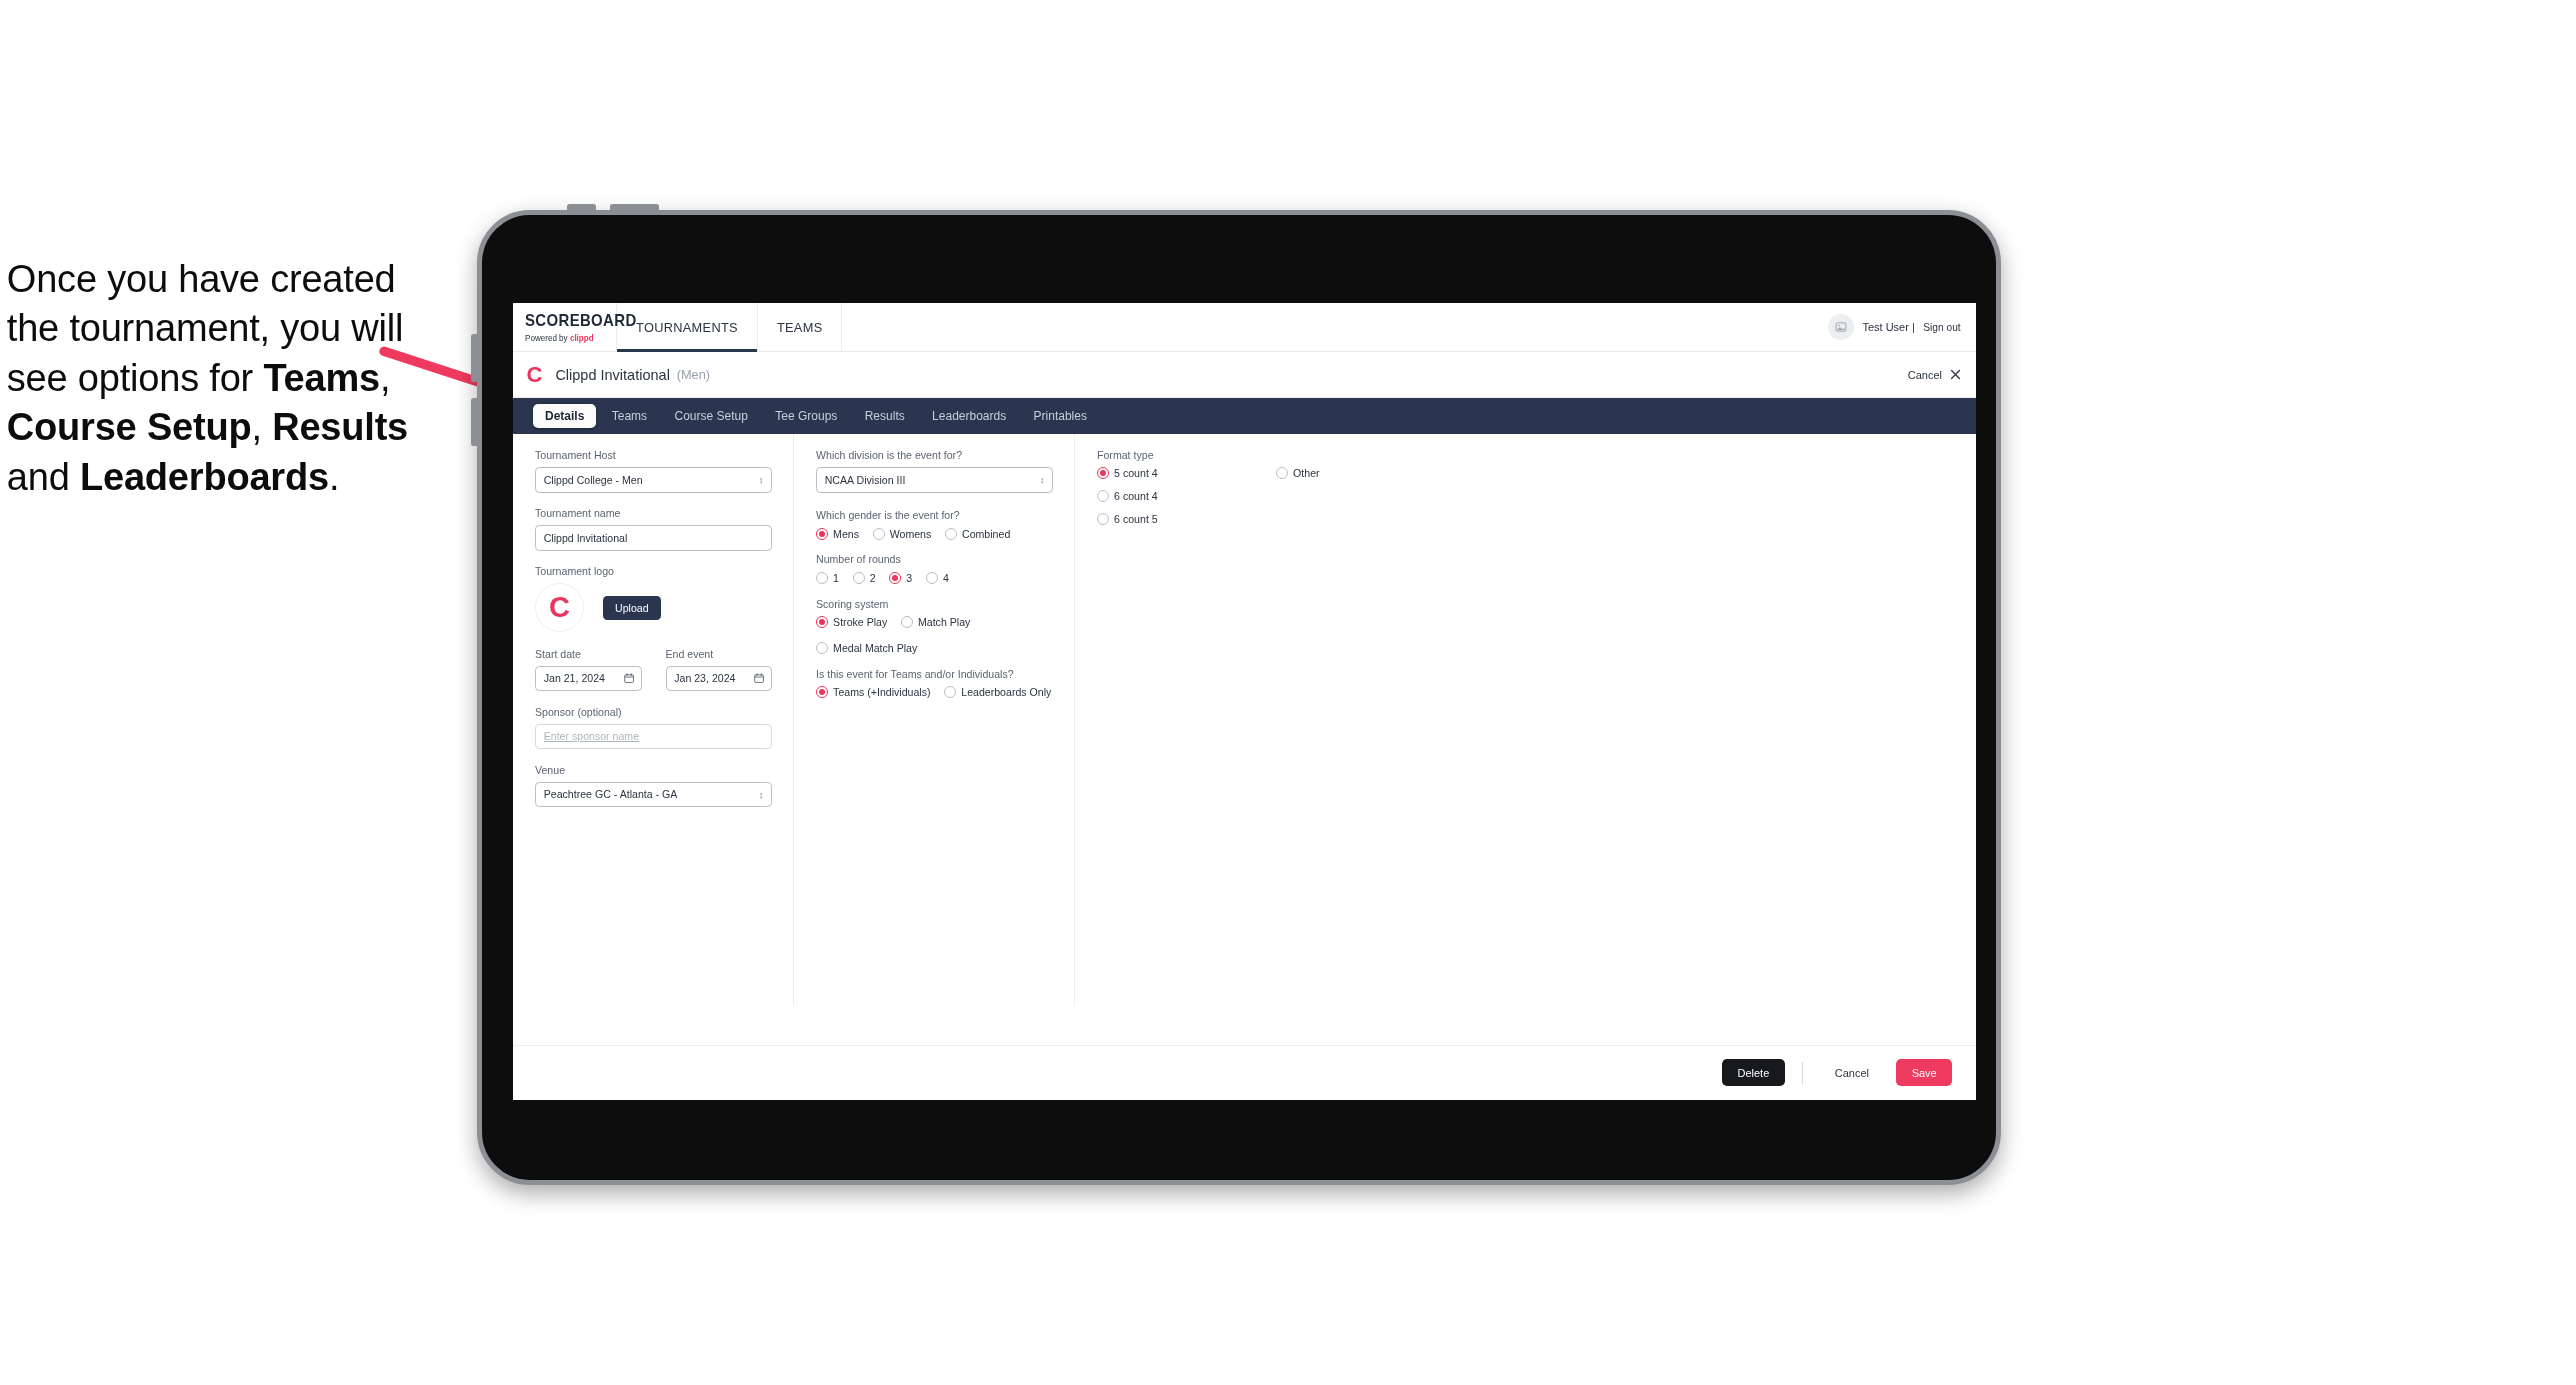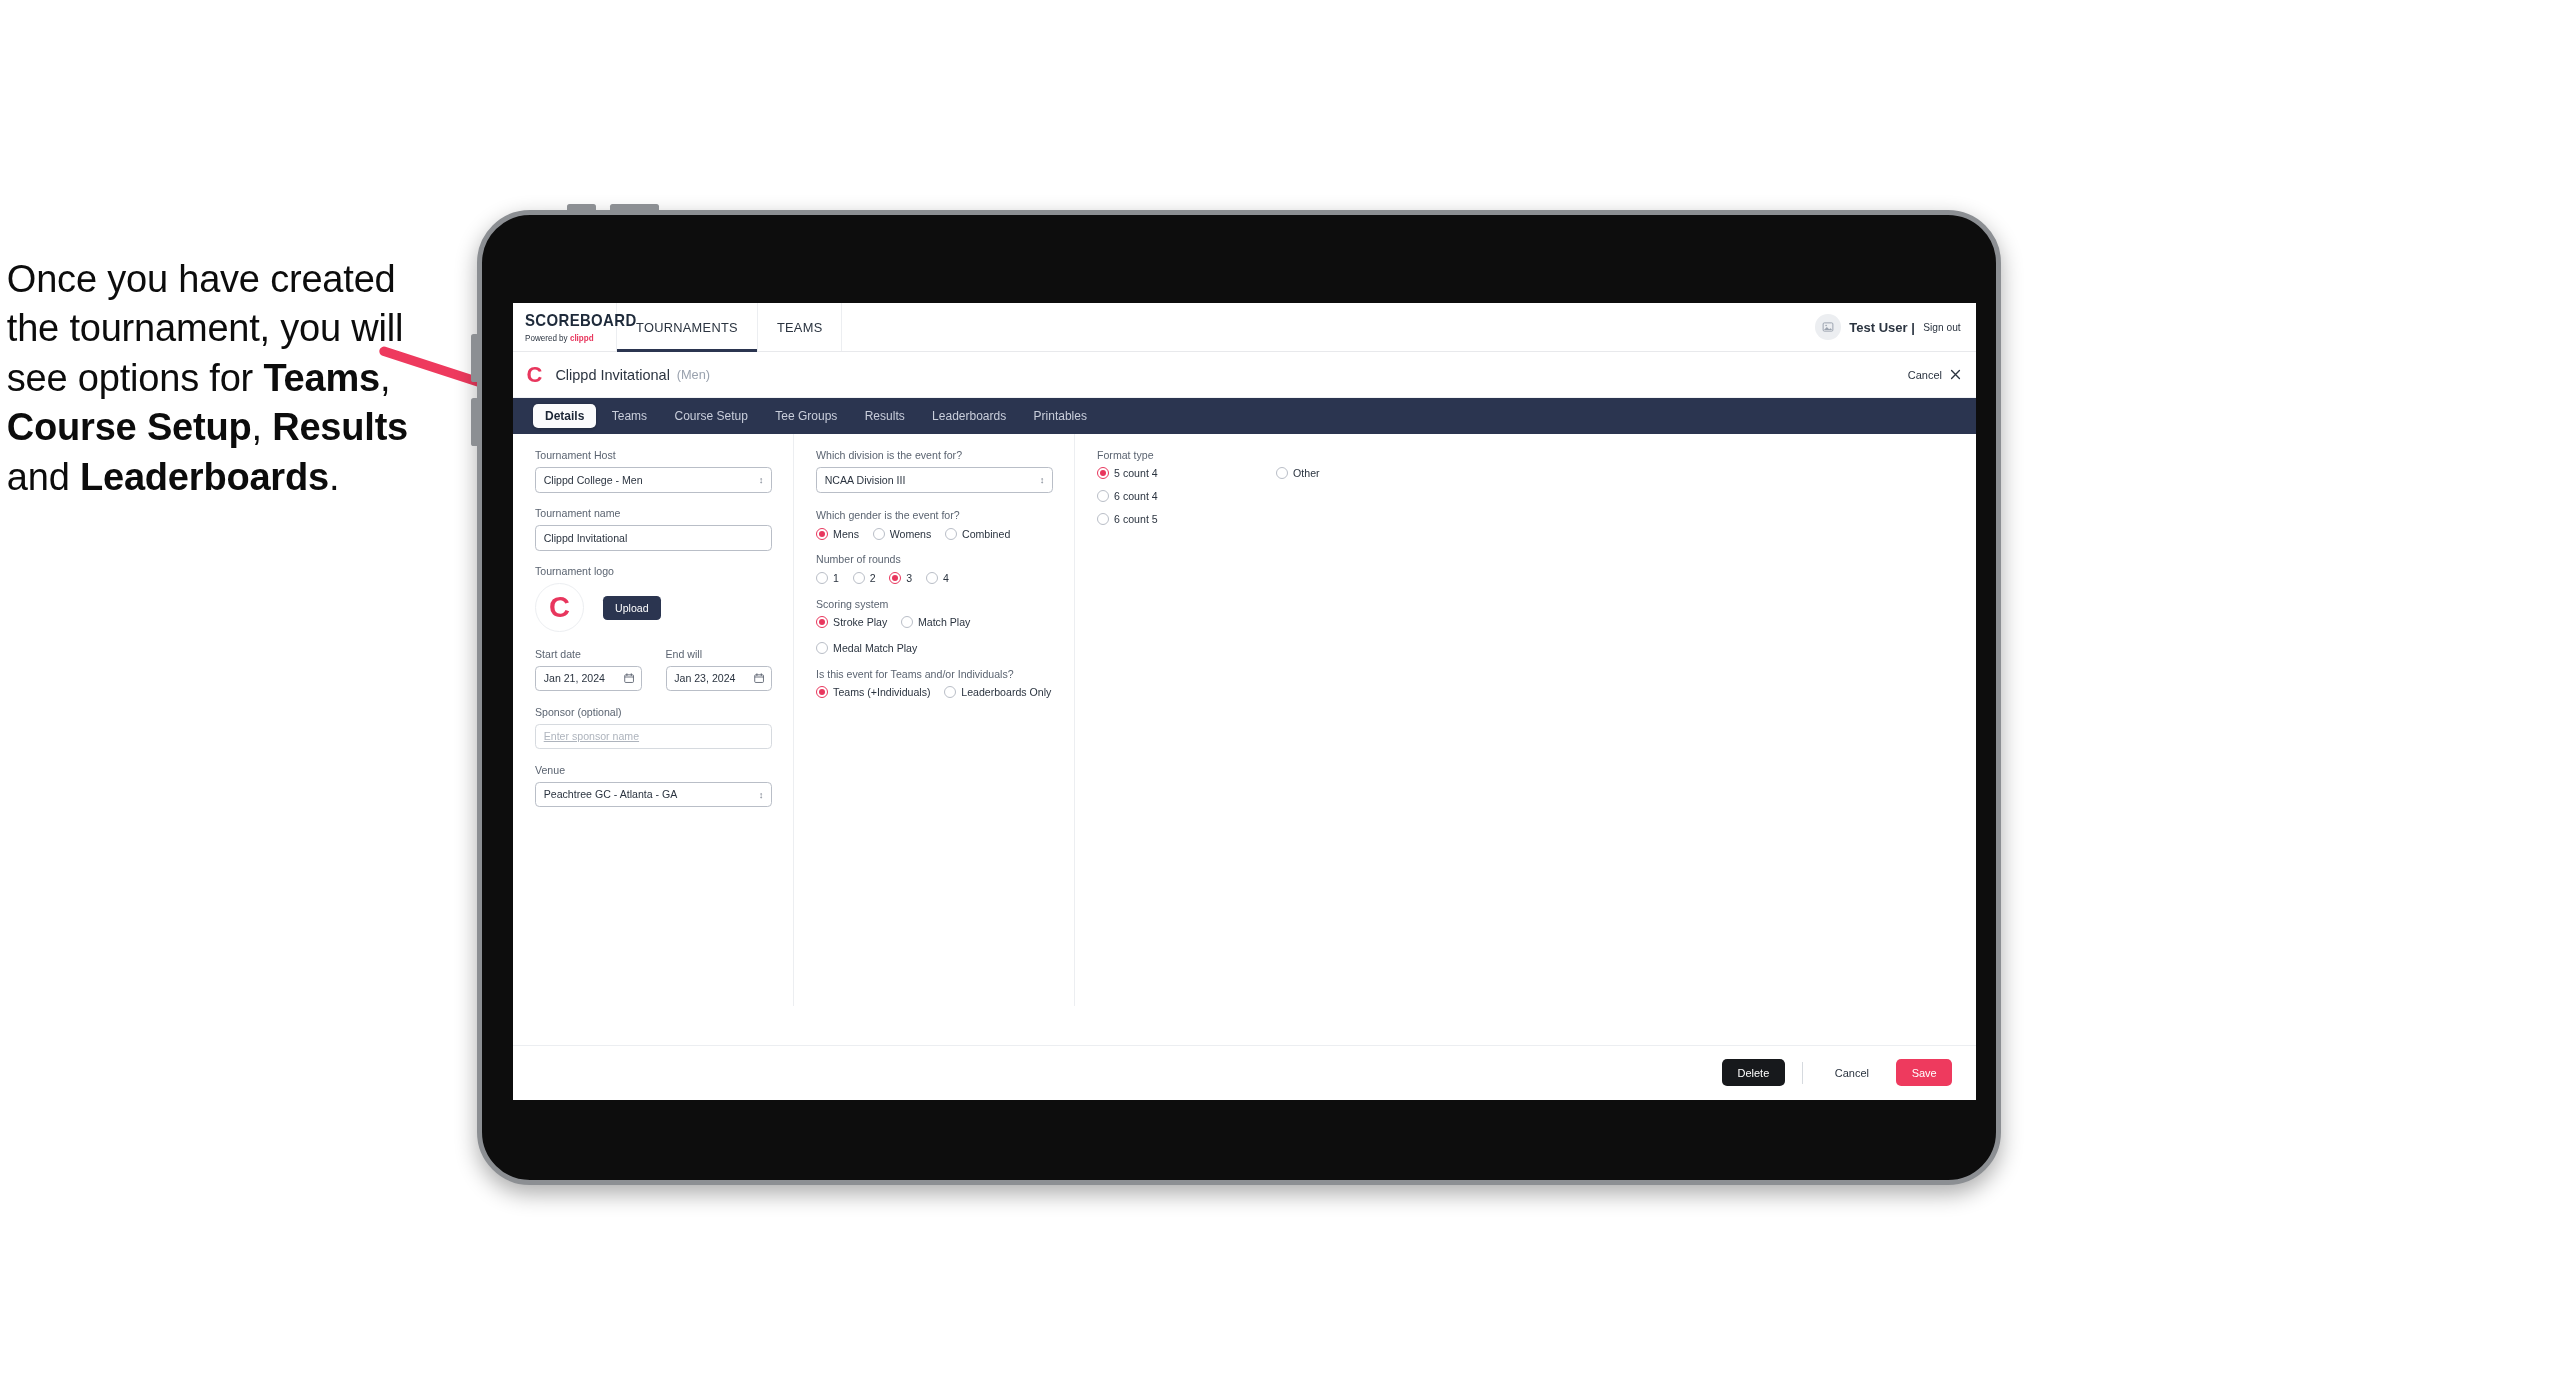--- a/index.html
+++ b/index.html
@@ -80,21 +80,21 @@
     content:""; position:absolute; left:0; right:0; bottom:-0.9px;
     height:2.6px; background:#2b3550;
   }
   .topnav-spacer { flex:1; }
   .user-area { display:flex; align-items:center; gap:8.5px; padding-right:15.3px; }
   .avatar {
     width:25.5px; height:25.5px; border-radius:50%;
     background:#eceef1; display:flex; align-items:center; justify-content:center;
     color:#9aa2ae;
   }
-  .user-name { font-size:13px; color:#2b3440;font-weight:bold; }
+  .user-name { font-size:11px; color:#2b3440; }
   .sign-out { font-size:10.2px; color:#2b3440; cursor:pointer; }
 
   
   .titlebar {
     height: 46px; background:#fff;
     display:flex; align-items:center;
     padding: 0 15.3px 0 13.6px;
     border-bottom: 0.9px solid #f1f2f4;
   }
   .title-logo { width:22px; font-size:22px; font-weight:800; color:#e8365d; line-height:1; }
@@ -297,21 +297,21 @@
                 <span class="cal">
                   <svg width="10.2" height="10.2" viewBox="0 0 14 14">
                     <rect x="1" y="2.5" width="12" height="10.5" rx="1.3" fill="none" stroke="#4a5261" stroke-width="1.1"></rect>
                     <path d="M1 5.5 H13" stroke="#4a5261" stroke-width="1.1"></path>
                     <path d="M4 1 V3.6 M10 1 V3.6" stroke="#4a5261" stroke-width="1.1" stroke-linecap="round"></path>
                   </svg>
                 </span>
               </div>
             </div>
             <div class="date-col">
-              <div class="field-label">End will</div>
+              <div class="field-label">End event</div>
               <div class="input">
                 <span>Jan 23, 2024</span>
                 <span class="cal">
                   <svg width="10.2" height="10.2" viewBox="0 0 14 14">
                     <rect x="1" y="2.5" width="12" height="10.5" rx="1.3" fill="none" stroke="#4a5261" stroke-width="1.1"></rect>
                     <path d="M1 5.5 H13" stroke="#4a5261" stroke-width="1.1"></path>
                     <path d="M4 1 V3.6 M10 1 V3.6" stroke="#4a5261" stroke-width="1.1" stroke-linecap="round"></path>
                   </svg>
                 </span>
               </div>

